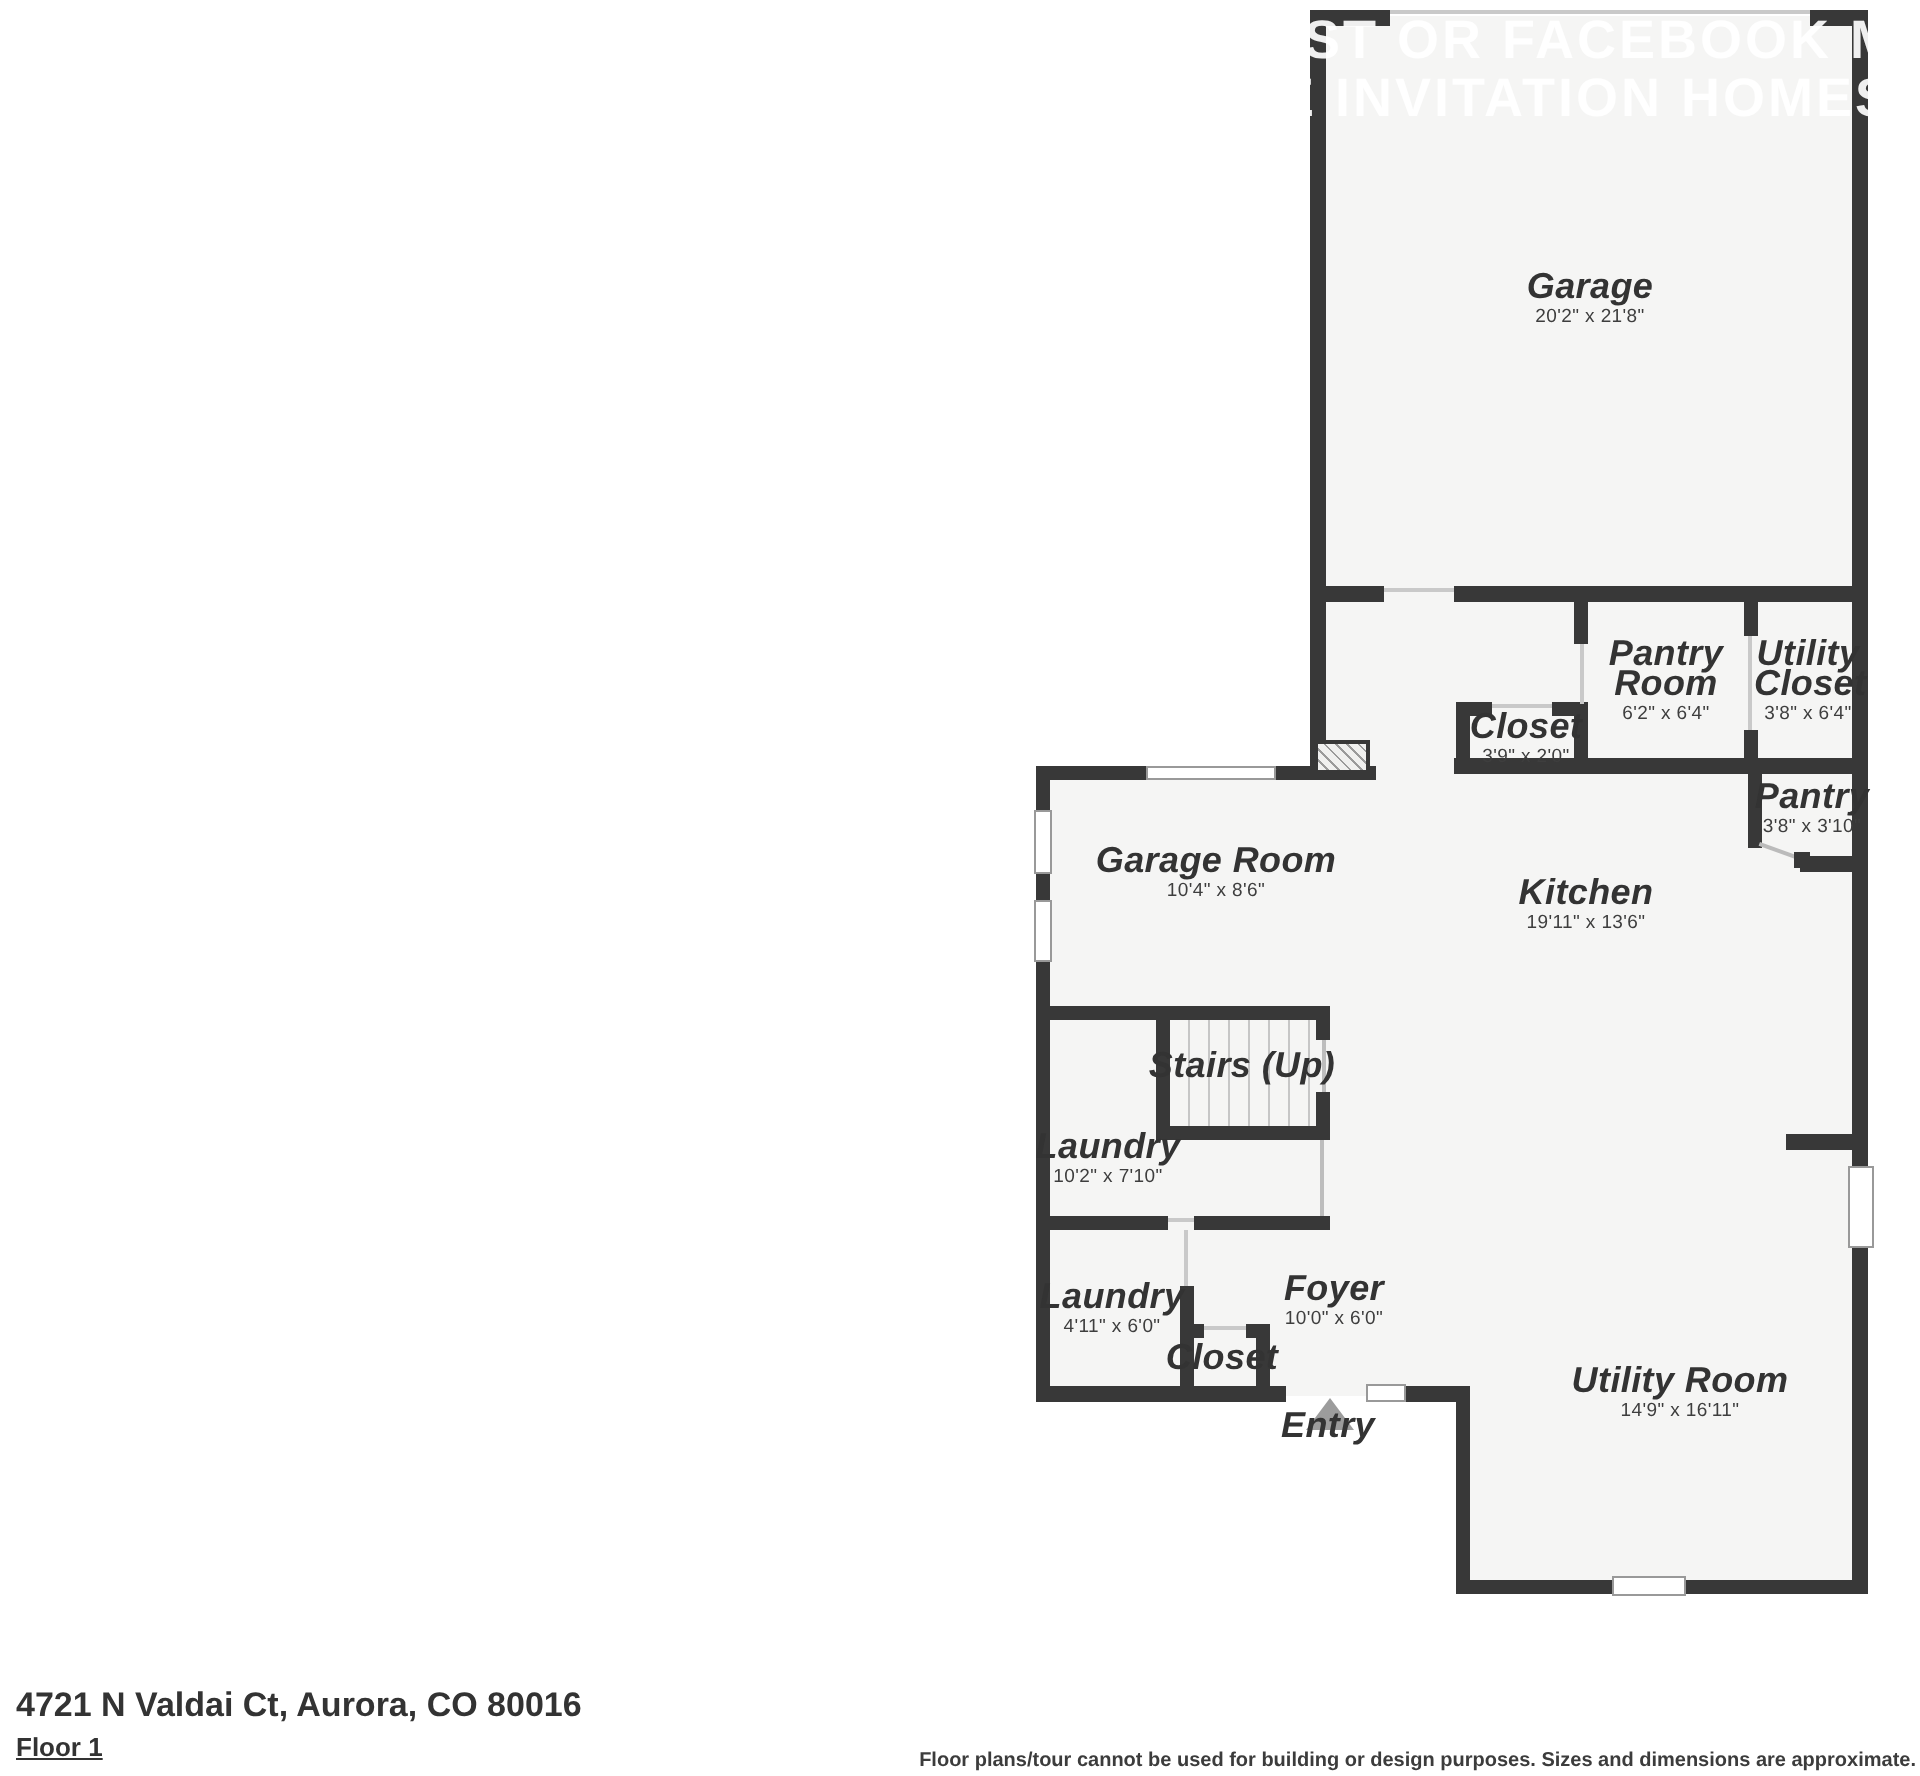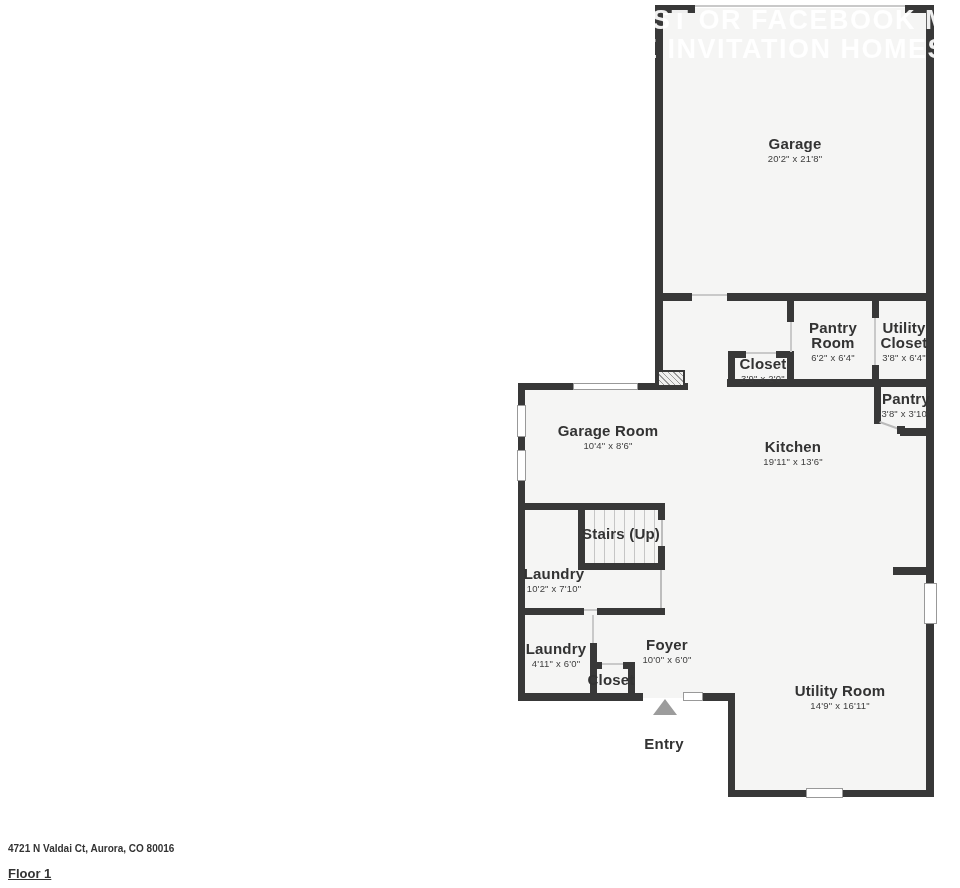--- a/index.html
+++ b/index.html
@@ -4,36 +4,36 @@
 <style>
   html,body{margin:0;padding:0;background:#fff;}
   #page{position:relative;width:960px;height:888px;background:#fff;overflow:hidden;
         font-family:"Liberation Sans",sans-serif;color:#333;}
   .fill{position:absolute;background:#f5f5f4;}
   .w{position:absolute;display:block;background:#383838;}
   .d{position:absolute;display:block;background:#c9c9c9;}
   .win{position:absolute;display:block;background:#fff;border:1px solid #999;box-sizing:border-box;}
   .thin{position:absolute;display:block;background:#bdbdbd;}
   .label{position:absolute;transform:translate(-50%,-50%);text-align:center;z-index:6;}
-  .rname{font-size:15px;font-weight:600;color:#333;line-height:15px;letter-spacing:.2px;white-space:pre-line;}
+  .rname{font-size:18px;font-weight:600;color:#333;line-height:15px;letter-spacing:.2px;white-space:pre-line;font-style:italic;}
   .rname.wrap{width:70px;margin:0 auto;}
   .rdims{font-size:9.5px;font-weight:400;color:#3e3e3e;margin-top:2px;letter-spacing:.2px;}
   #watermark{position:absolute;left:643px;top:6px;z-index:8;color:rgba(255,255,255,.92);
              font-size:27px;font-weight:700;letter-spacing:1.5px;line-height:29px;white-space:nowrap;}
   #stair-treads{position:absolute;left:585px;top:510px;width:73px;height:53px;z-index:2;
     background:repeating-linear-gradient(90deg,rgba(0,0,0,0) 0 9px,#c6c6c6 9px 10px);}
   #hatch-box{position:absolute;left:657px;top:370px;width:28px;height:17px;z-index:5;
     border:2px solid #383838;box-sizing:border-box;
     background:repeating-linear-gradient(45deg,#f0f0ef 0 3px,#9a9a9a 3px 4px);}
   #pantry-door{position:absolute;left:880px;top:421px;width:25px;height:2px;background:#bbb;
     transform:rotate(20deg);transform-origin:left top;z-index:5;}
   #pantry-door-jamb{position:absolute;left:897px;top:426px;width:8px;height:8px;background:#383838;z-index:5;}
   #entry-arrow{position:absolute;left:653px;top:699px;width:0;height:0;z-index:5;
     border-left:12px solid transparent;border-right:12px solid transparent;border-bottom:16px solid #9c9c9c;}
-  #address{position:absolute;left:8px;top:843px;font-size:10px;font-weight:700;color:#333;}
+  #address{position:absolute;left:8px;top:843px;font-size:17px;font-weight:700;color:#333;}
   #floor-label{position:absolute;left:8px;top:866px;font-size:13px;font-weight:700;color:#333;text-decoration:underline;}
   #disclaimer{position:absolute;right:2px;bottom:2px;font-size:10px;font-weight:600;color:#3c3c3c;}
   .z3{z-index:3}.z4{z-index:4}
 </style>
 </head>
 <body>
 
 <div id="page">
 
   <div class="fill" style="left:659px;top:8px;width:271px;height:289px"></div>
@@ -157,20 +157,21 @@
     <div class="rname">Foyer</div>
     <div class="rdims">10'0" x 6'0"</div>
   </div>
   <div class="label" style="left:611px;top:679px">
     <div class="rname">Closet</div>
   </div>
   <div class="label" style="left:840px;top:697px">
     <div class="rname">Utility Room</div>
     <div class="rdims">14'9" x 16'11"</div>
   </div>
-  <div class="label" style="left:664px;top:743px">
+  <div class="label" style="left:664px;top:713px">
     <div class="rname">Entry</div>
   </div>
 
   <div id="address">4721 N Valdai Ct, Aurora, CO 80016</div>
   <div id="floor-label">Floor 1</div>
+  <div id="disclaimer">Floor plans/tour cannot be used for building or design purposes. Sizes and dimensions are approximate.</div>
 
 </div>
 
 </body></html>

